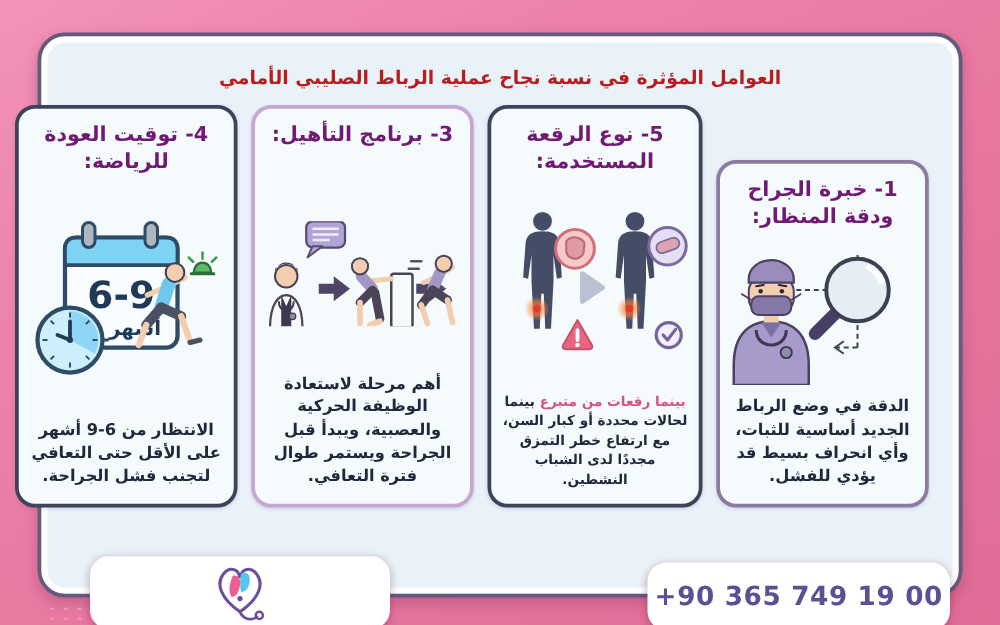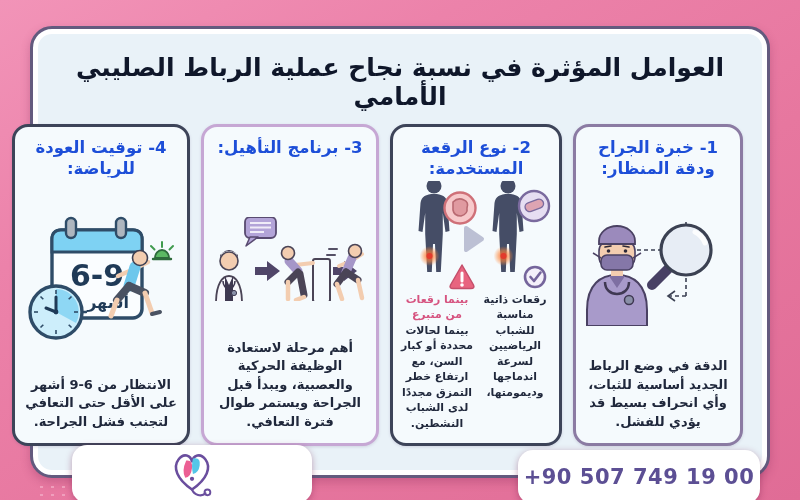--- a/index.html
+++ b/index.html
@@ -8,34 +8,34 @@
     font-family:"DejaVu Sans",sans-serif;
     background:linear-gradient(150deg,#f294b8 0%,#ec82aa 28%,#e7779f 60%,#e06c96 100%);
   }
   .card{
     position:absolute;left:30px;top:26px;width:740px;height:452px;box-sizing:border-box;
     background:#e9f2f8;border:3px solid #635a7e;border-radius:22px;
     box-shadow:inset 0 0 0 5px #ffffff,0 4px 10px rgba(130,40,85,.3);
     padding:14px 12px 0;
   }
   .title{
-    direction:rtl;text-align:center;font-weight:bold;font-size:25px;
-    color:#0f172a;margin:10px 0 13px;letter-spacing:.2px;
+    direction:rtl;text-align:center;font-weight:bold;font-size:15px;
+    color:#b91c1c;margin:10px 0 13px;letter-spacing:.2px;
   }
   .columns{
     display:flex;direction:rtl;gap:11px;padding:0 12px;height:322px;
   }
   .col{
     flex:1 1 0;box-sizing:border-box;background:#f5fafd;border:3px solid #3d4459;
     border-radius:16px;padding:10px 7px 12px;display:flex;flex-direction:column;
     box-shadow:0 1px 3px rgba(90,70,120,.18);
   }
   .col-heading{
     direction:rtl;text-align:center;font-weight:bold;font-size:16.5px;line-height:1.28;
-    color:#1d4ed8;min-height:44px;
+    color:#701a75;min-height:44px;
   }
   .icon-box{flex:1 1 auto;display:flex;align-items:center;overflow:hidden;}
   .col-body{
     direction:rtl;text-align:center;font-weight:bold;font-size:13px;line-height:1.42;
     color:#20283c;margin-top:2px;
   }
   .split-body{display:flex;direction:rtl;gap:4px;font-size:10.9px;line-height:1.42;}
   .split-body > div{flex:1 1 0;}
   .pink-text{color:#d65480;}
   .dots{
@@ -56,21 +56,21 @@
 </style>
 </head>
 <body>
 
 <div class="card">
 
   <div class="title">العوامل المؤثرة في نسبة نجاح عملية الرباط الصليبي الأمامي</div>
 
   <div class="columns">
 
-    <div class="col" style="border-color: rgb(139, 123, 163);">
+    <div class="col" style="border-color: rgb(139, 123, 163); margin-top: 44px;">
       <div class="col-heading">1- خبرة الجراح ودقة المنظار:</div>
       <div class="icon-box">
         <svg width="150" height="116" viewBox="0 0 150 116">
 
           <g>
             <line x1="40" y1="40" x2="127" y2="40" stroke="#3c4254" stroke-width="1.6" stroke-dasharray="4 3"></line>
             <polyline points="47,34 39,40 47,46" fill="none" stroke="#3c4254" stroke-width="1.6"></polyline>
             <line x1="103" y1="12" x2="103" y2="86" stroke="#3c4254" stroke-width="1.6" stroke-dasharray="4 3"></line>
             <line x1="103" y1="86" x2="86" y2="86" stroke="#3c4254" stroke-width="1.6" stroke-dasharray="4 3"></line>
             <polyline points="92,81 85,86 92,91" fill="none" stroke="#3c4254" stroke-width="1.6"></polyline>
@@ -94,21 +94,21 @@
             <rect x="18" y="45" width="32" height="15" rx="6" fill="#8577a8" stroke="#4a4163" stroke-width="1.6"></rect>
             <line x1="18" y1="48" x2="10" y2="43" stroke="#4a4163" stroke-width="1.5"></line>
             <line x1="50" y1="48" x2="58" y2="43" stroke="#4a4163" stroke-width="1.5"></line>
           </g>
         </svg>
       </div>
       <div class="col-body">الدقة في وضع الرباط الجديد أساسية للثبات، وأي انحراف بسيط قد يؤدي للفشل.</div>
     </div>
 
     <div class="col" style="border-color: rgb(61, 68, 89);">
-      <div class="col-heading">2- نوع الرقعة المستخدمة:</div>
+      <div class="col-heading">5- نوع الرقعة المستخدمة:</div>
       <div class="icon-box">
         <svg width="152" height="122" viewBox="0 0 152 122">
           <defs>
             <radialGradient id="kneeGlow">
               <stop offset="0%" stop-color="#ff4a22" stop-opacity=".95"></stop>
               <stop offset="55%" stop-color="#ff8a3d" stop-opacity=".55"></stop>
               <stop offset="100%" stop-color="#ff8a3d" stop-opacity="0"></stop>
             </radialGradient>
           </defs>
 
@@ -144,21 +144,20 @@
             <circle cx="0" cy="8" r="1.8" fill="#ffffff"></circle>
           </g>
 
           <g transform="translate(135,103)">
             <circle cx="0" cy="0" r="10" fill="#f4f0fa" stroke="#75659c" stroke-width="2.6"></circle>
             <path d="M-4.5,0 L-1,4 L5.5,-4.5" fill="none" stroke="#75659c" stroke-width="2.6" stroke-linecap="round" stroke-linejoin="round"></path>
           </g>
         </svg>
       </div>
       <div class="col-body split-body">
-        <div>رقعات ذاتية مناسبة للشباب الرياضيين لسرعة اندماجها وديمومتها،</div>
         <div><span class="pink-text">بينما رقعات من متبرع</span> <span>بينما لحالات محددة أو كبار السن، مع ارتفاع خطر التمزق مجددًا لدى الشباب النشطين.</span></div>
       </div>
     </div>
 
     <div class="col" style="border-color: rgb(198, 167, 212); gap: 36px;">
       <div class="col-heading">3- برنامج التأهيل:</div>
       <div class="icon-box">
         <svg width="158" height="100" viewBox="0 0 158 100">
           <line x1="4" y1="94" x2="154" y2="94" stroke="#555066" stroke-width="2" stroke-linecap="round"></line>
 
@@ -276,14 +275,14 @@
     <path d="M28,44 C12,33 8,21 14,13 C19,6 27,8 28,16 C29,8 37,6 42,13 C48,21 44,33 28,44 Z" fill="none" stroke="#6a4e9e" stroke-width="2.6"></path>
     <path d="M22,14 Q29,13 28,22 Q27,31 21,32 Q17,25 22,14 Z" fill="#ec5f94"></path>
     <path d="M29,12 Q37,10 36,19 Q35,27 29,28 Q27,20 29,12 Z" fill="#54c6e8"></path>
     <circle cx="28" cy="33" r="2.2" fill="#6a4e9e"></circle>
     <path d="M28,44 C30,50 38,52 42,48" fill="none" stroke="#6a4e9e" stroke-width="2.2" stroke-linecap="round"></path>
     <circle cx="44" cy="47" r="3" fill="none" stroke="#6a4e9e" stroke-width="2"></circle>
   </svg>
 </div>
 
 <div class="pill phone-pill">
-  <span class="phone-number">+90 507 749 19 00</span>
+  <span class="phone-number">+90 365 749 19 00</span>
 </div>
 
 </body></html>

